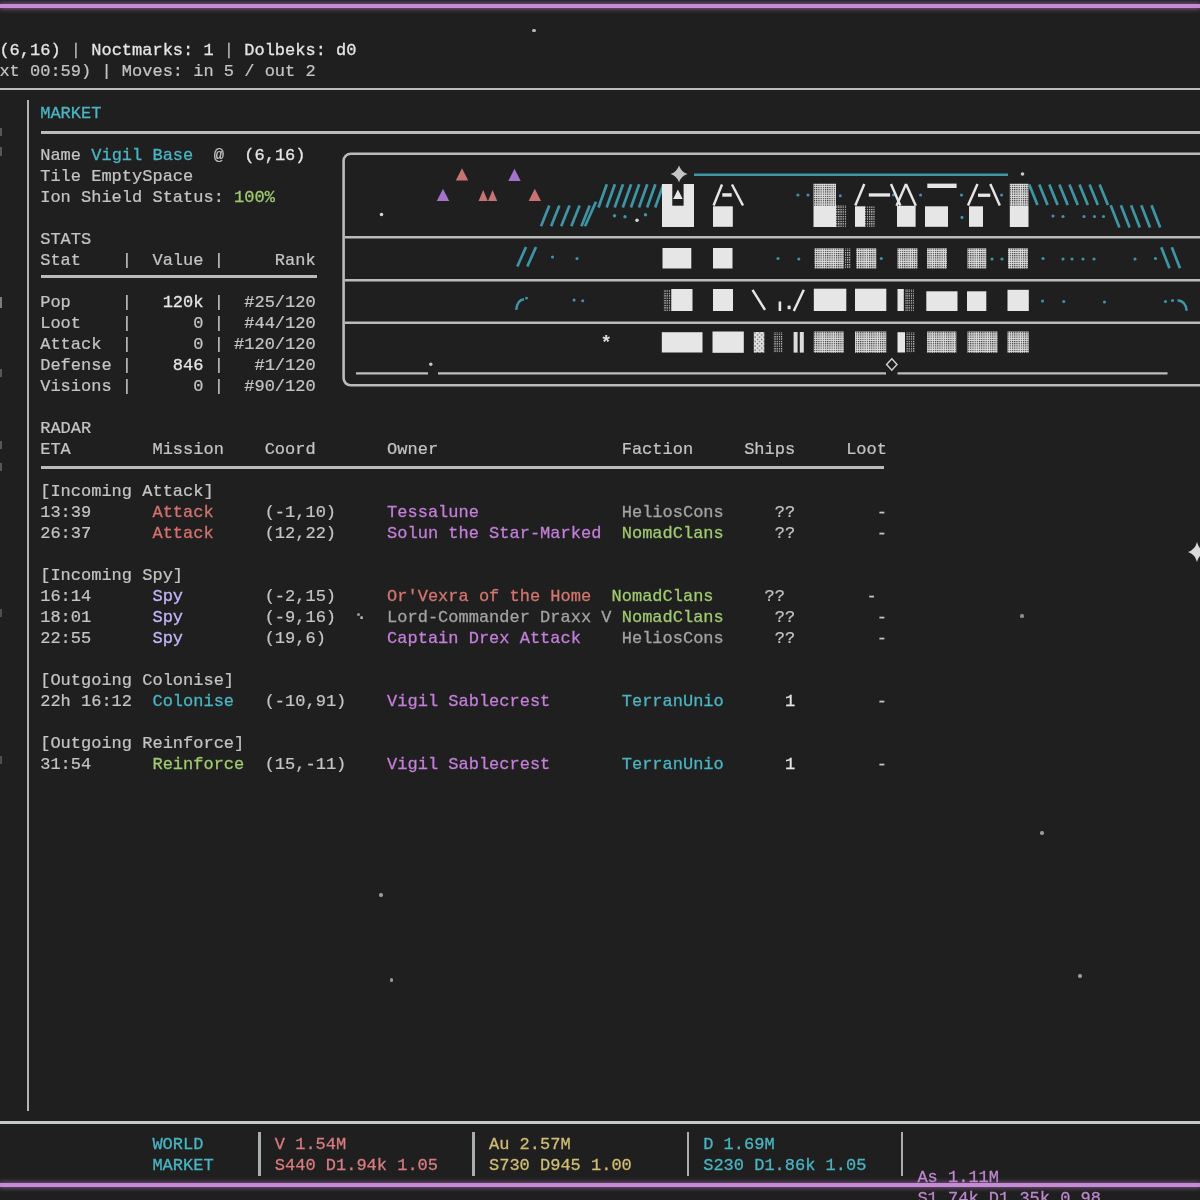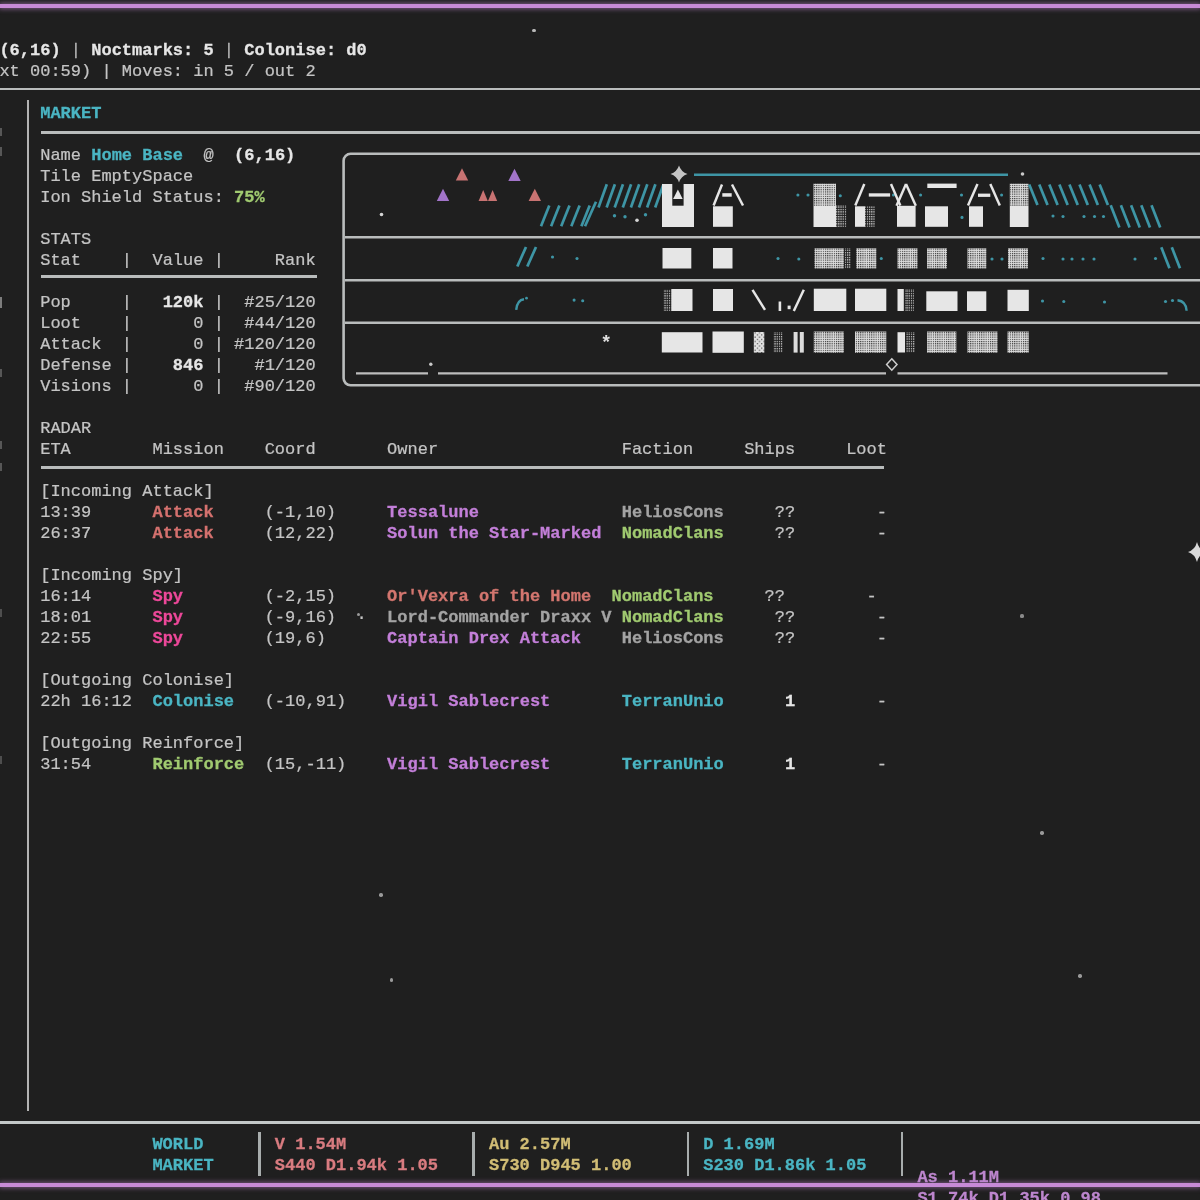--- a/index.html
+++ b/index.html
@@ -1,52 +1,52 @@
 <!DOCTYPE html>
 <html><head><meta charset="utf-8"><style>
 html,body{margin:0;padding:0;background:#1f1f1f;width:1200px;height:1200px;overflow:hidden}
 *{box-sizing:border-box}
 .mono{font-family:"Liberation Mono",monospace;font-size:17px;line-height:21px;color:#c4c4c4;white-space:pre;position:absolute;margin:0;-webkit-text-stroke:0.22px #c4c4c4}
 b{-webkit-text-stroke:0.28px currentColor}
-b{font-weight:700;color:#e6e6e6}
+b{font-weight:400;color:#e6e6e6}
 b.cy{color:#4ab5c3}
 b.gr{color:#a0ca70}
 b.rd{color:#d4716e}
-b.or{color:#ec4899}
+b.or{color:#c4b5fd}
 b.vi{color:#c37fd9}
 b.kh{color:#a3a3a3}
 b.sa{color:#d3766f}
 b.wh{color:#e6e6e6}
 b.pi{color:#b5b5b5;font-weight:400}
 .hl{position:absolute;background:#b9bcbc}
 </style></head>
 <body>
 <div style="position:absolute;left:0;top:3.8px;width:1200px;height:3.8px;background:#c78ad6;box-shadow:0 0 5px 1px rgba(199,138,214,.55)"></div>
 <div style="position:absolute;left:0;top:1183.4px;width:1200px;height:3.6px;background:#c78ad6;box-shadow:0 0 5px 1px rgba(199,138,214,.5)"></div>
-<pre class="mono" style="left:-0.6px;top:39.7px"><b class="wh">(6,16)</b> <b class="pi">|</b> <b class="wh">Noctmarks: 5</b> <b class="pi">|</b> <b class="wh">Colonise: d0</b>
+<pre class="mono" style="left:-0.6px;top:39.7px"><b class="wh">(6,16)</b> <b class="pi">|</b> <b class="wh">Noctmarks: 1</b> <b class="pi">|</b> <b class="wh">Dolbeks: d0</b>
 xt 00:59) | Moves: in 5 / out 2</pre>
 <div class="hl" style="left:0;top:87.6px;width:1200px;height:2.9px"></div>
 <div class="hl" style="left:41px;top:131.2px;width:1159px;height:2.7px"></div>
 <div class="hl" style="left:41px;top:275.4px;width:276px;height:2.5px"></div>
 <div class="hl" style="left:41px;top:466.4px;width:843px;height:2.5px"></div>
 <div class="hl" style="left:0;top:1121.2px;width:1200px;height:3.2px;background:#c3c8c8"></div>
 <div class="hl" style="left:26.7px;top:99.5px;width:2.6px;height:1011px;background:#b3b3b3"></div>
 <div style="position:absolute;left:0;top:128px;width:2px;height:8px;background:#575757"></div>
 <div style="position:absolute;left:0;top:147px;width:2px;height:9px;background:#575757"></div>
 <div style="position:absolute;left:0;top:297px;width:2px;height:11px;background:#7d7d7d"></div>
 <div style="position:absolute;left:0;top:369px;width:2px;height:8px;background:#575757"></div>
 <div style="position:absolute;left:0;top:441px;width:2px;height:8px;background:#575757"></div>
 <div style="position:absolute;left:0;top:463px;width:2px;height:8px;background:#575757"></div>
 <div style="position:absolute;left:0;top:609px;width:2px;height:8px;background:#4e4e4e"></div>
 <div style="position:absolute;left:0;top:756px;width:2px;height:8px;background:#4e4e4e"></div>
 <pre class="mono" style="left:-0.6px;top:102.7px">    <b class="cy">MARKET</b>
 
-    Name <b class="cy">Home Base</b>  @  <b class="wh">(6,16)</b>
+    Name <b class="cy">Vigil Base</b>  @  <b class="wh">(6,16)</b>
     Tile EmptySpace
-    Ion Shield Status: <b class="gr">75%</b>
+    Ion Shield Status: <b class="gr">100%</b>
 
     STATS
     Stat    |  Value |     Rank
 
     Pop     |   <b class="wh">120k</b> |  #25/120
     Loot    |      0 |  #44/120
     Attack  |      0 | #120/120
     Defense |    <b class="wh">846</b> |   #1/120
     Visions |      0 |  #90/120
 

